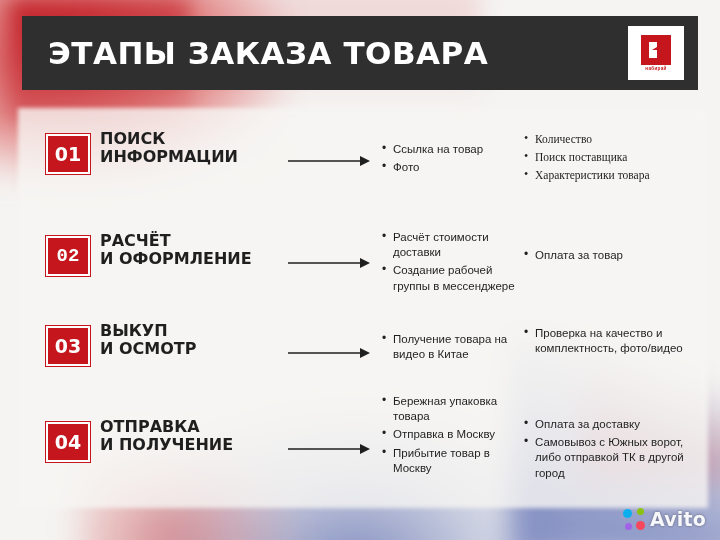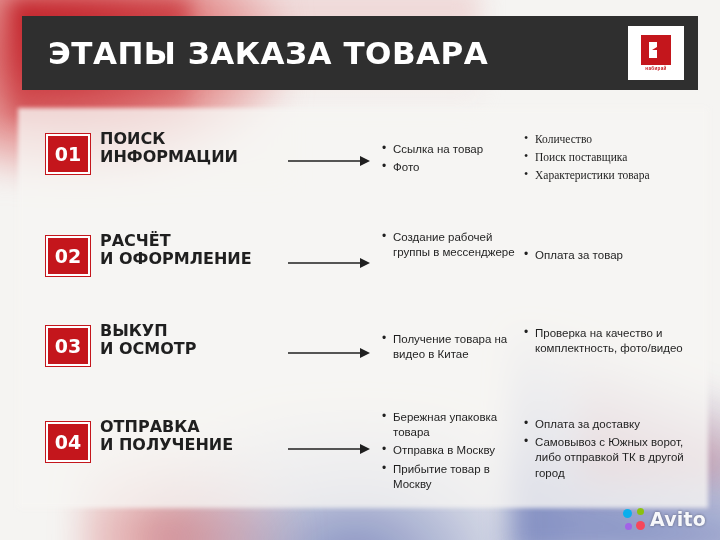--- a/index.html
+++ b/index.html
@@ -274,33 +274,34 @@
       <div class="col col-right" style="top:20px;font-family:Liberation Serif, serif;">
         <ul class="bullets">
           <li>Количество</li>
           <li>Поиск поставщика</li>
           <li>Характеристики товара</li>
         </ul>
       </div>
     </div>
 
     <div class="step-row" style="height:92px;">
-      <div class="badge" style="top:26px;">02</div>
+      <div class="badge" style="top:26px;font-family:Liberation Mono, monospace;">02</div>
       <div class="step-title" style="top:22px;">
         <div>РАСЧЁТ</div>
         <div>И ОФОРМЛЕНИЕ</div>
       </div>
       <div class="arrow" style="top:46px;">
         <svg width="82" height="14" viewBox="0 0 82 14">
           <line x1="0" y1="7" x2="72" y2="7" stroke="#1f1f1f" stroke-width="1.6"></line>
           <polygon points="72,2 82,7 72,12" fill="#1f1f1f"></polygon>
         </svg>
       </div>
       <div class="col col-mid" style="top:20px;">
         <ul class="bullets">
+          <li>Расчёт стоимости доставки</li>
           <li>Создание рабочей группы в мессенджере</li>
         </ul>
       </div>
       <div class="col col-right" style="top:38px;">
         <ul class="bullets">
           <li>Оплата за товар</li>
         </ul>
       </div>
     </div>
 
@@ -333,21 +334,21 @@
       <div class="step-title" style="top:24px;">
         <div>ОТПРАВКА</div>
         <div>И ПОЛУЧЕНИЕ</div>
       </div>
       <div class="arrow" style="top:48px;">
         <svg width="82" height="14" viewBox="0 0 82 14">
           <line x1="0" y1="7" x2="72" y2="7" stroke="#1f1f1f" stroke-width="1.6"></line>
           <polygon points="72,2 82,7 72,12" fill="#1f1f1f"></polygon>
         </svg>
       </div>
-      <div class="col col-mid" style="top:16px;">
+      <div class="col col-mid" style="top:0;">
         <ul class="bullets">
           <li>Бережная упаковка товара</li>
           <li>Отправка в Москву</li>
           <li>Прибытие товар в Москву</li>
         </ul>
       </div>
       <div class="col col-right" style="top:23px;">
         <ul class="bullets">
           <li>Оплата за доставку</li>
           <li>Самовывоз с Южных ворот, либо отправкой ТК в другой город</li>

